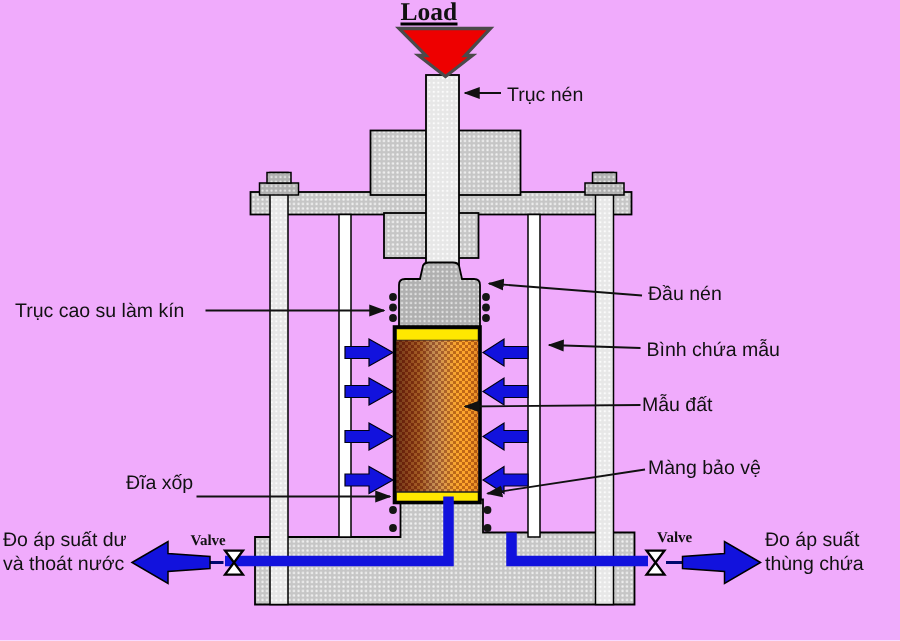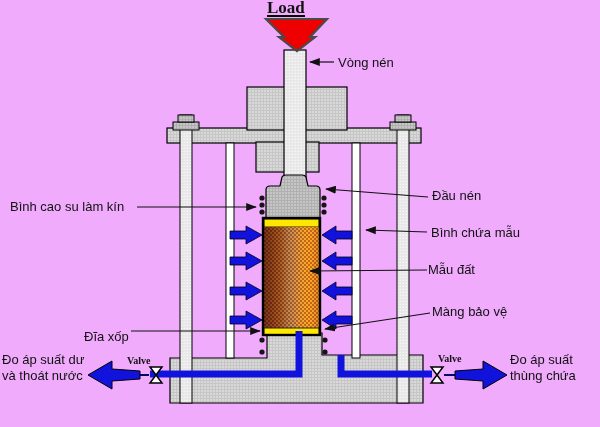--- a/index.html
+++ b/index.html
@@ -134,23 +134,23 @@
       <line x1="131" y1="331" x2="260" y2="331" marker-end="url(#ah)"></line>
       <line x1="428" y1="197" x2="326" y2="189" marker-end="url(#ah)"></line>
       <line x1="427" y1="232" x2="366" y2="230" marker-end="url(#ah)"></line>
       <line x1="427" y1="270" x2="310" y2="271" marker-end="url(#ah)"></line>
       <line x1="430" y1="313" x2="325" y2="329" marker-end="url(#ah)"></line>
     </g>
   </svg>
 
   <div class="lbl load" style="left:267px;top:0px;">Load</div>
 
-  <div class="lbl" style="left:338px;top:55px;">Vòng nén</div>
-  <div class="lbl" style="left:10px;top:199px;">Bình cao su làm kín</div>
-  <div class="lbl" style="left:84px;top:329px;">Đĩa xốp</div>
+  <div class="lbl" style="left:338px;top:55px;">Trục nén</div>
+  <div class="lbl" style="left:10px;top:199px;">Trục cao su làm kín</div>
+  <div class="lbl" style="left:84px;top:314px;">Đĩa xốp</div>
   <div class="lbl" style="left:432px;top:188px;">Đầu nén</div>
   <div class="lbl" style="left:431px;top:225px;">Bình chứa mẫu</div>
   <div class="lbl" style="left:428px;top:262px;">Mẫu đất</div>
   <div class="lbl" style="left:432px;top:304px;text-align:center;">Màng bảo vệ</div>
 
   <div class="lbl valve" style="left:127px;top:353px;">Valve</div>
   <div class="lbl valve" style="left:438px;top:351px;">Valve</div>
 
   <div class="lbl two" style="left:2px;top:352px;width:110px;">
     <span>Đo áp suất dư</span><br>

